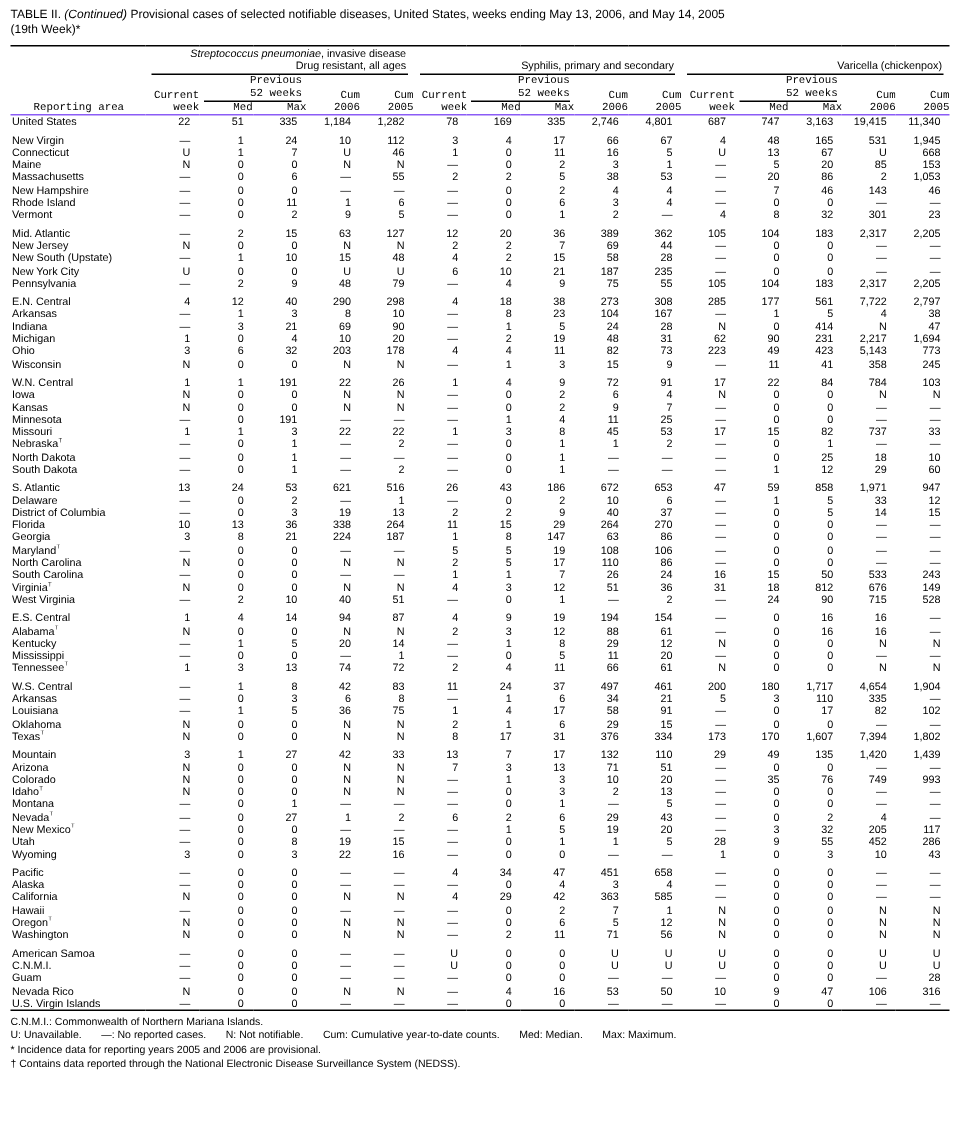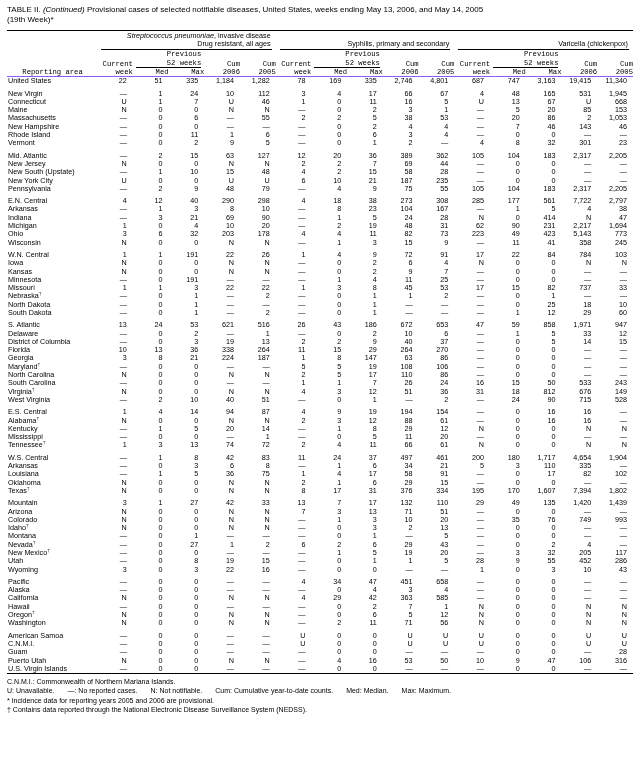--- a/index.html
+++ b/index.html
@@ -935,21 +935,21 @@
           <td class="num">N</td>
           <td class="num">0</td>
           <td class="num">0</td>
           <td class="num">N</td>
           <td class="num">N</td>
           <td class="num">8</td>
           <td class="num">17</td>
           <td class="num">31</td>
           <td class="num">376</td>
           <td class="num">334</td>
-          <td class="num">195</td>
+          <td class="num">173</td>
           <td class="num">170</td>
           <td class="num">1,607</td>
           <td class="num">7,394</td>
           <td class="num">1,802</td>
         </tr>
         <tr class="gap">
           <td class="area bold">Mountain</td>
           <td class="num">3</td>
           <td class="num">1</td>
           <td class="num">27</td>
@@ -1266,21 +1266,21 @@
           <td class="num">0</td>
           <td class="num">—</td>
           <td class="num">—</td>
           <td class="num">—</td>
           <td class="num">0</td>
           <td class="num">0</td>
           <td class="num">—</td>
           <td class="num">28</td>
         </tr>
         <tr>
-          <td class="area">Puerto Utah</td>
+          <td class="area">Nevada Rico</td>
           <td class="num">N</td>
           <td class="num">0</td>
           <td class="num">0</td>
           <td class="num">N</td>
           <td class="num">N</td>
           <td class="num">—</td>
           <td class="num">4</td>
           <td class="num">16</td>
           <td class="num">53</td>
           <td class="num">50</td>

